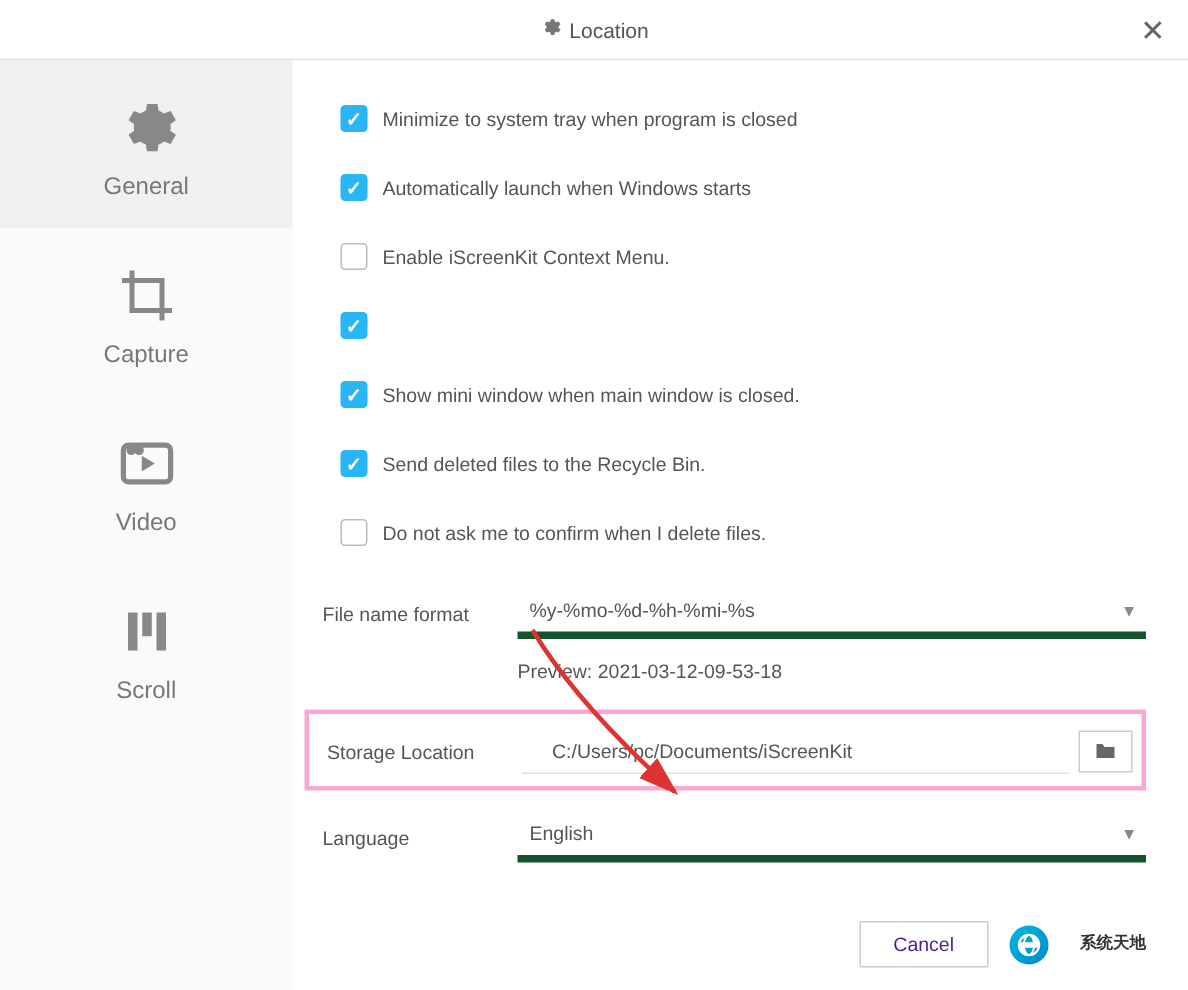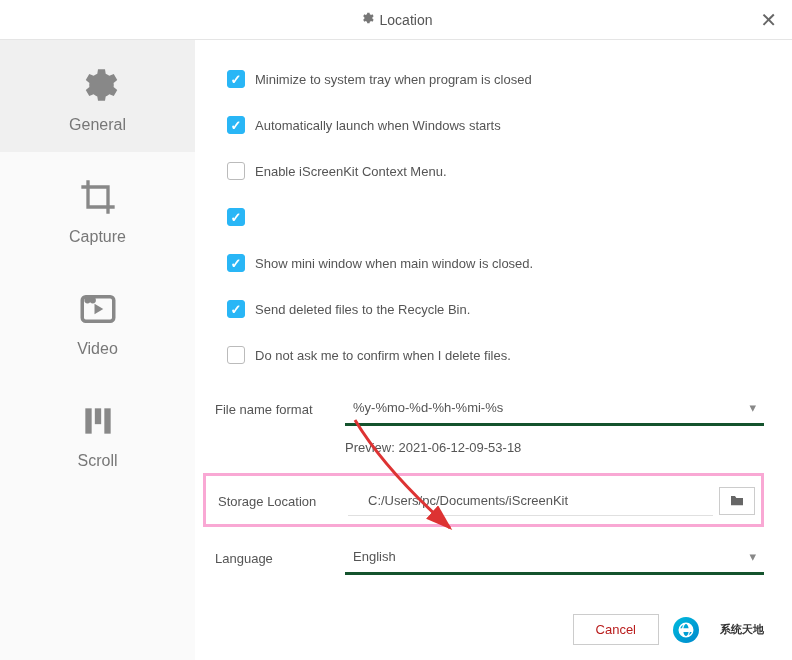--- a/index.html
+++ b/index.html
@@ -20,34 +20,34 @@
     .content { flex: 1; padding: 30px 28px 15px 8px; position: relative; }
     
     .checkbox-row { display: flex; align-items: center; gap: 10px; margin-bottom: 28px; margin-left: 24px; }
     .checkbox { width: 18px; height: 18px; border: 1.5px solid #bbb; border-radius: 3px; display: inline-flex; align-items: center; justify-content: center; cursor: pointer; flex-shrink: 0; }
     .checkbox.checked { background: #29b6f6; border-color: #29b6f6; }
     .checkbox.checked::after { content: '✓'; color: #fff; font-size: 13px; font-weight: bold; line-height: 1; }
     .checkbox-label { color: #555; font-size: 13px; }
     
     .field-row { display: flex; align-items: center; margin-bottom: 14px; margin-left: 12px; }
     .field-label { width: 130px; color: #555; font-size: 13px; flex-shrink: 0; }
-    .field-input { flex: 1; height: 34px; border: none; border-bottom: 3px solid #14532d; padding: 0 8px; font-size: 13px; color: #555; position: relative; display: flex; align-items: center; }
+    .field-input { flex: 1; height: 34px; border: none; border-bottom: 5px solid #14532d; padding: 0 8px; font-size: 13px; color: #555; position: relative; display: flex; align-items: center; }
     .field-input.select { cursor: pointer; }
     .dropdown-arrow { position: absolute; right: 8px; color: #888; }
     
     .preview-row { margin-left: 142px; font-size: 13px; color: #555; margin-bottom: 18px; }
     
     .highlight-box { border: 3px solid #f9a8d4; padding: 10px 6px 8px 0; margin-bottom: 14px; }
     .storage-row { display: flex; align-items: center; margin-left: 12px; }
     .storage-label { width: 130px; color: #555; font-size: 13px; flex-shrink: 0; }
     .storage-value { flex: 1; border-bottom: 1px solid #e0e0e0; height: 30px; display: flex; align-items: center; padding-left: 20px; font-size: 13px; color: #555; }
     .browse-btn { width: 36px; height: 28px; border: 1px solid #ccc; background: #fff; display: flex; align-items: center; justify-content: center; cursor: pointer; margin-left: 6px; }
     
     .footer { position: absolute; bottom: 15px; right: 28px; display: flex; align-items: center; gap: 14px; }
-    .cancel-btn { padding: 7px 22px; border: 1px solid #ccc; background: #fff; color: #b91c1c; cursor: pointer; font-size: 13px; }
+    .cancel-btn { padding: 7px 22px; border: 1px solid #ccc; background: #fff; color: #4c1d95; cursor: pointer; font-size: 13px; }
     
     .watermark { display: flex; align-items: center; gap: 21px; }
     .watermark-icon { width: 26px; height: 26px; border-radius: 50%; background: linear-gradient(135deg, #0bd 0%, #08c 100%); display: flex; align-items: center; justify-content: center; }
     .watermark-text { display: flex; flex-direction: column; line-height: 1; }
     .watermark-text .cn { font-size: 11px; color: #333; font-weight: bold; }
     
     .arrow-annotation { position: absolute; left: 140px; top: 370px; pointer-events: none; }
   </style>
 </head>
 <body>
@@ -138,21 +138,21 @@
     <div class="field-row">
       <div class="field-label">File name format</div>
       <div class="field-input select">
         <span>%y-%mo-%d-%h-%mi-%s</span>
         <span class="dropdown-arrow">▾</span>
       </div>
     </div>
 
     <div class="preview-row">
       <span>Preview:</span>
-      <span>2021-06-12-09-53-18</span>
+      <span>2021-03-12-09-53-18</span>
     </div>
 
     <div class="highlight-box">
       <div class="storage-row">
         <div class="storage-label">Storage Location</div>
         <div class="storage-value">
           <span>C:/Users/pc/Documents/iScreenKit</span>
         </div>
         <div class="browse-btn">
           <span>

